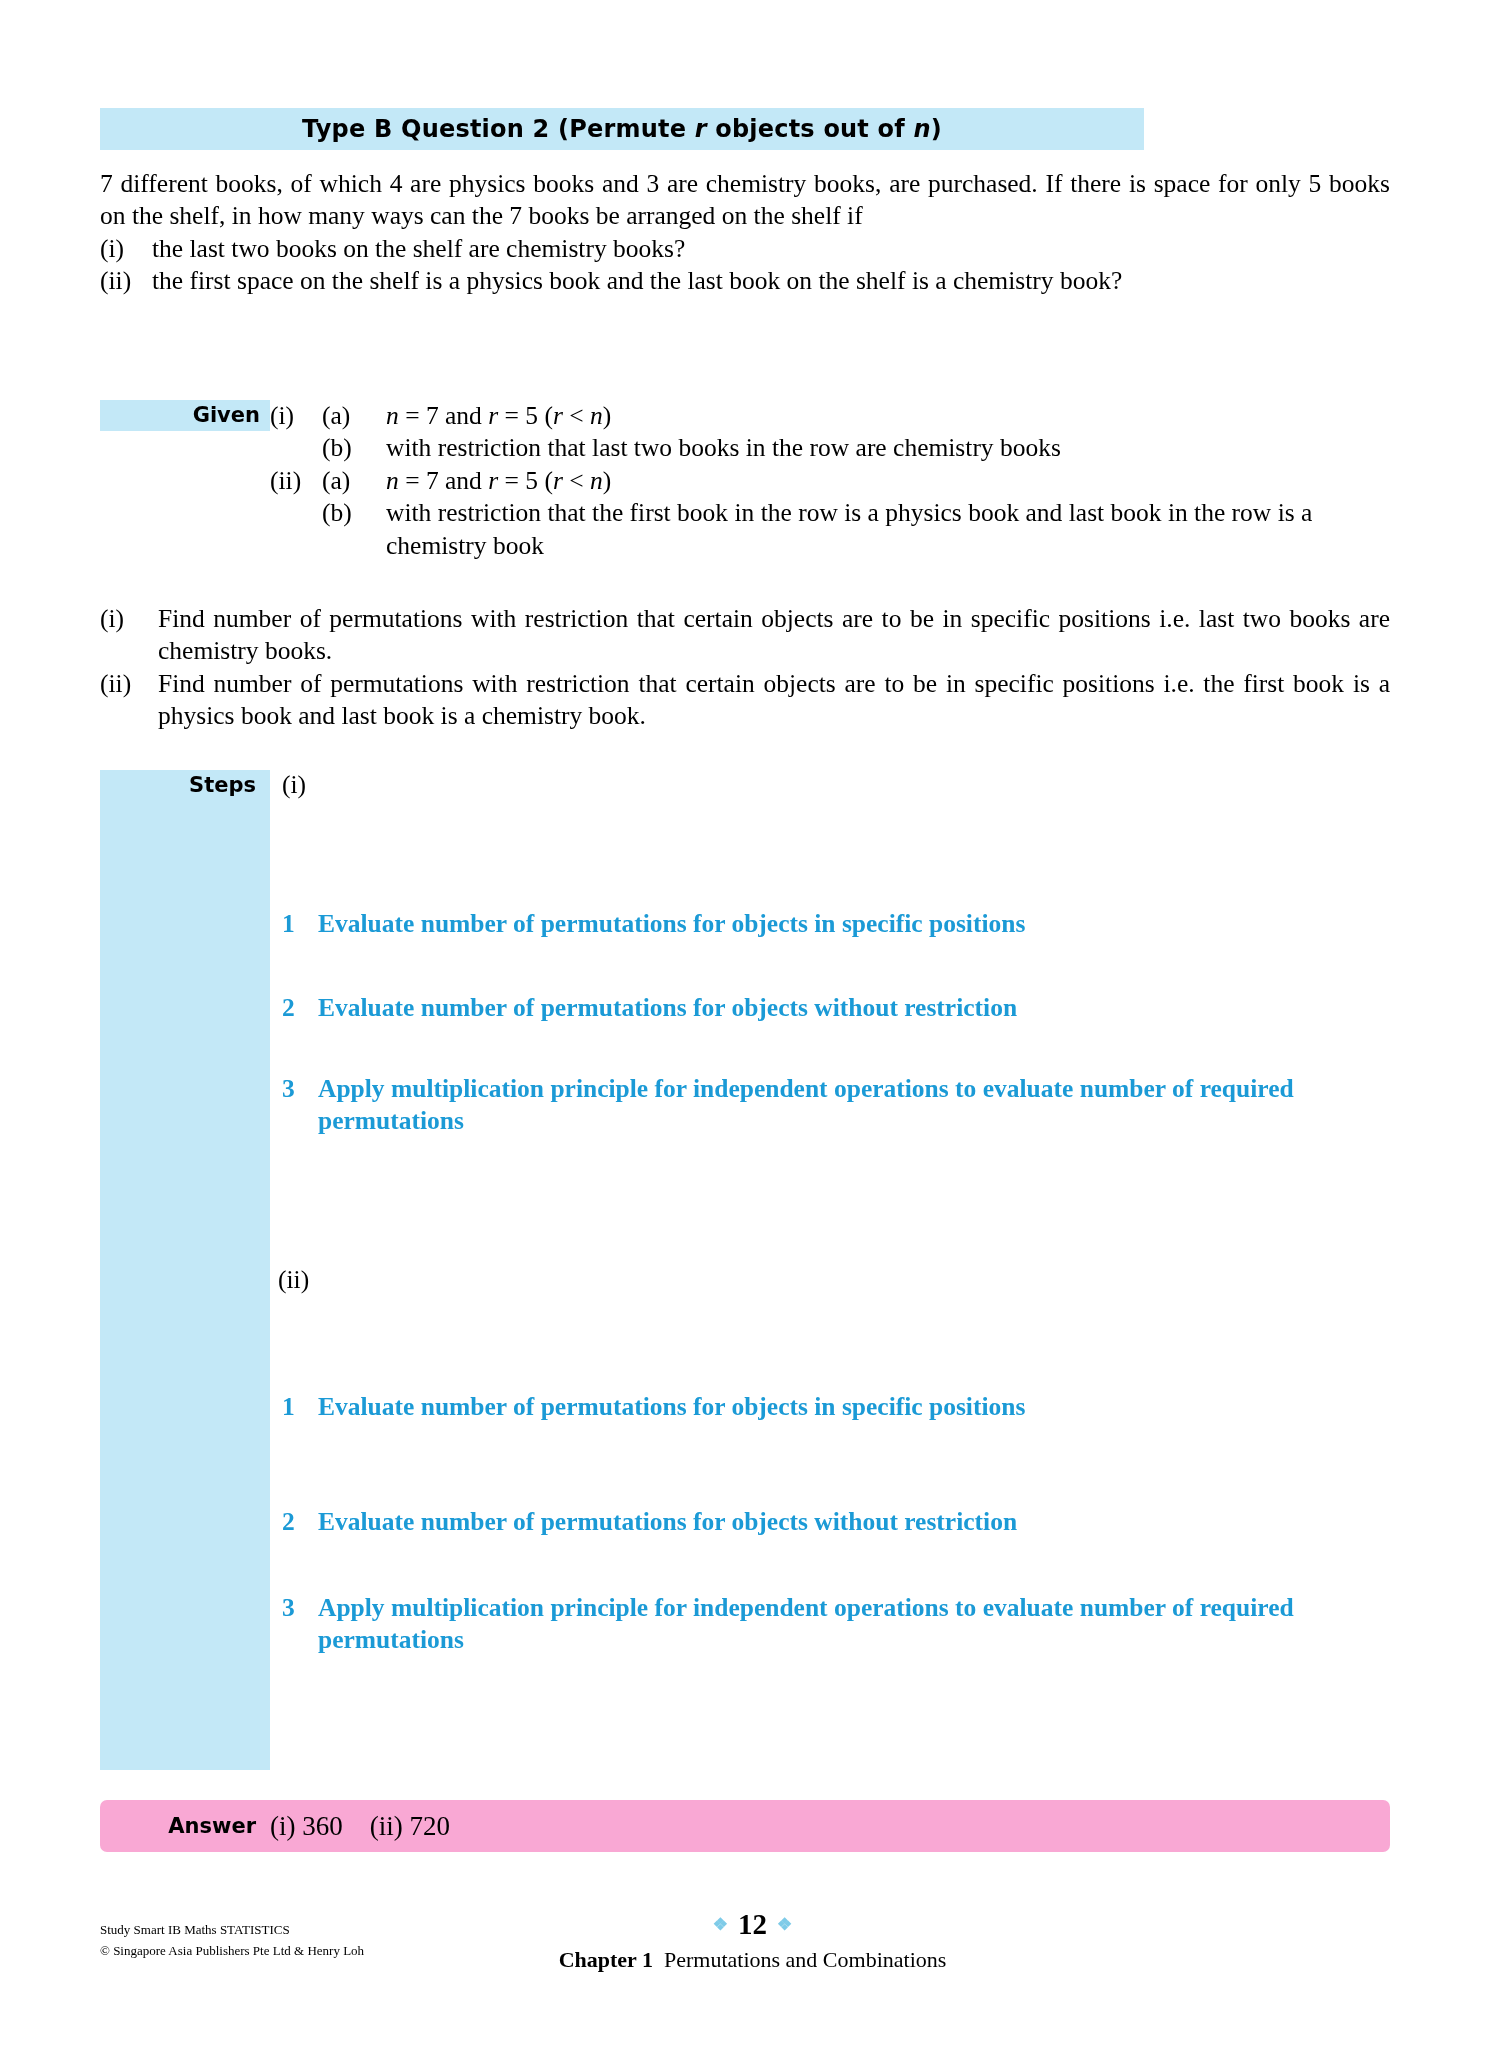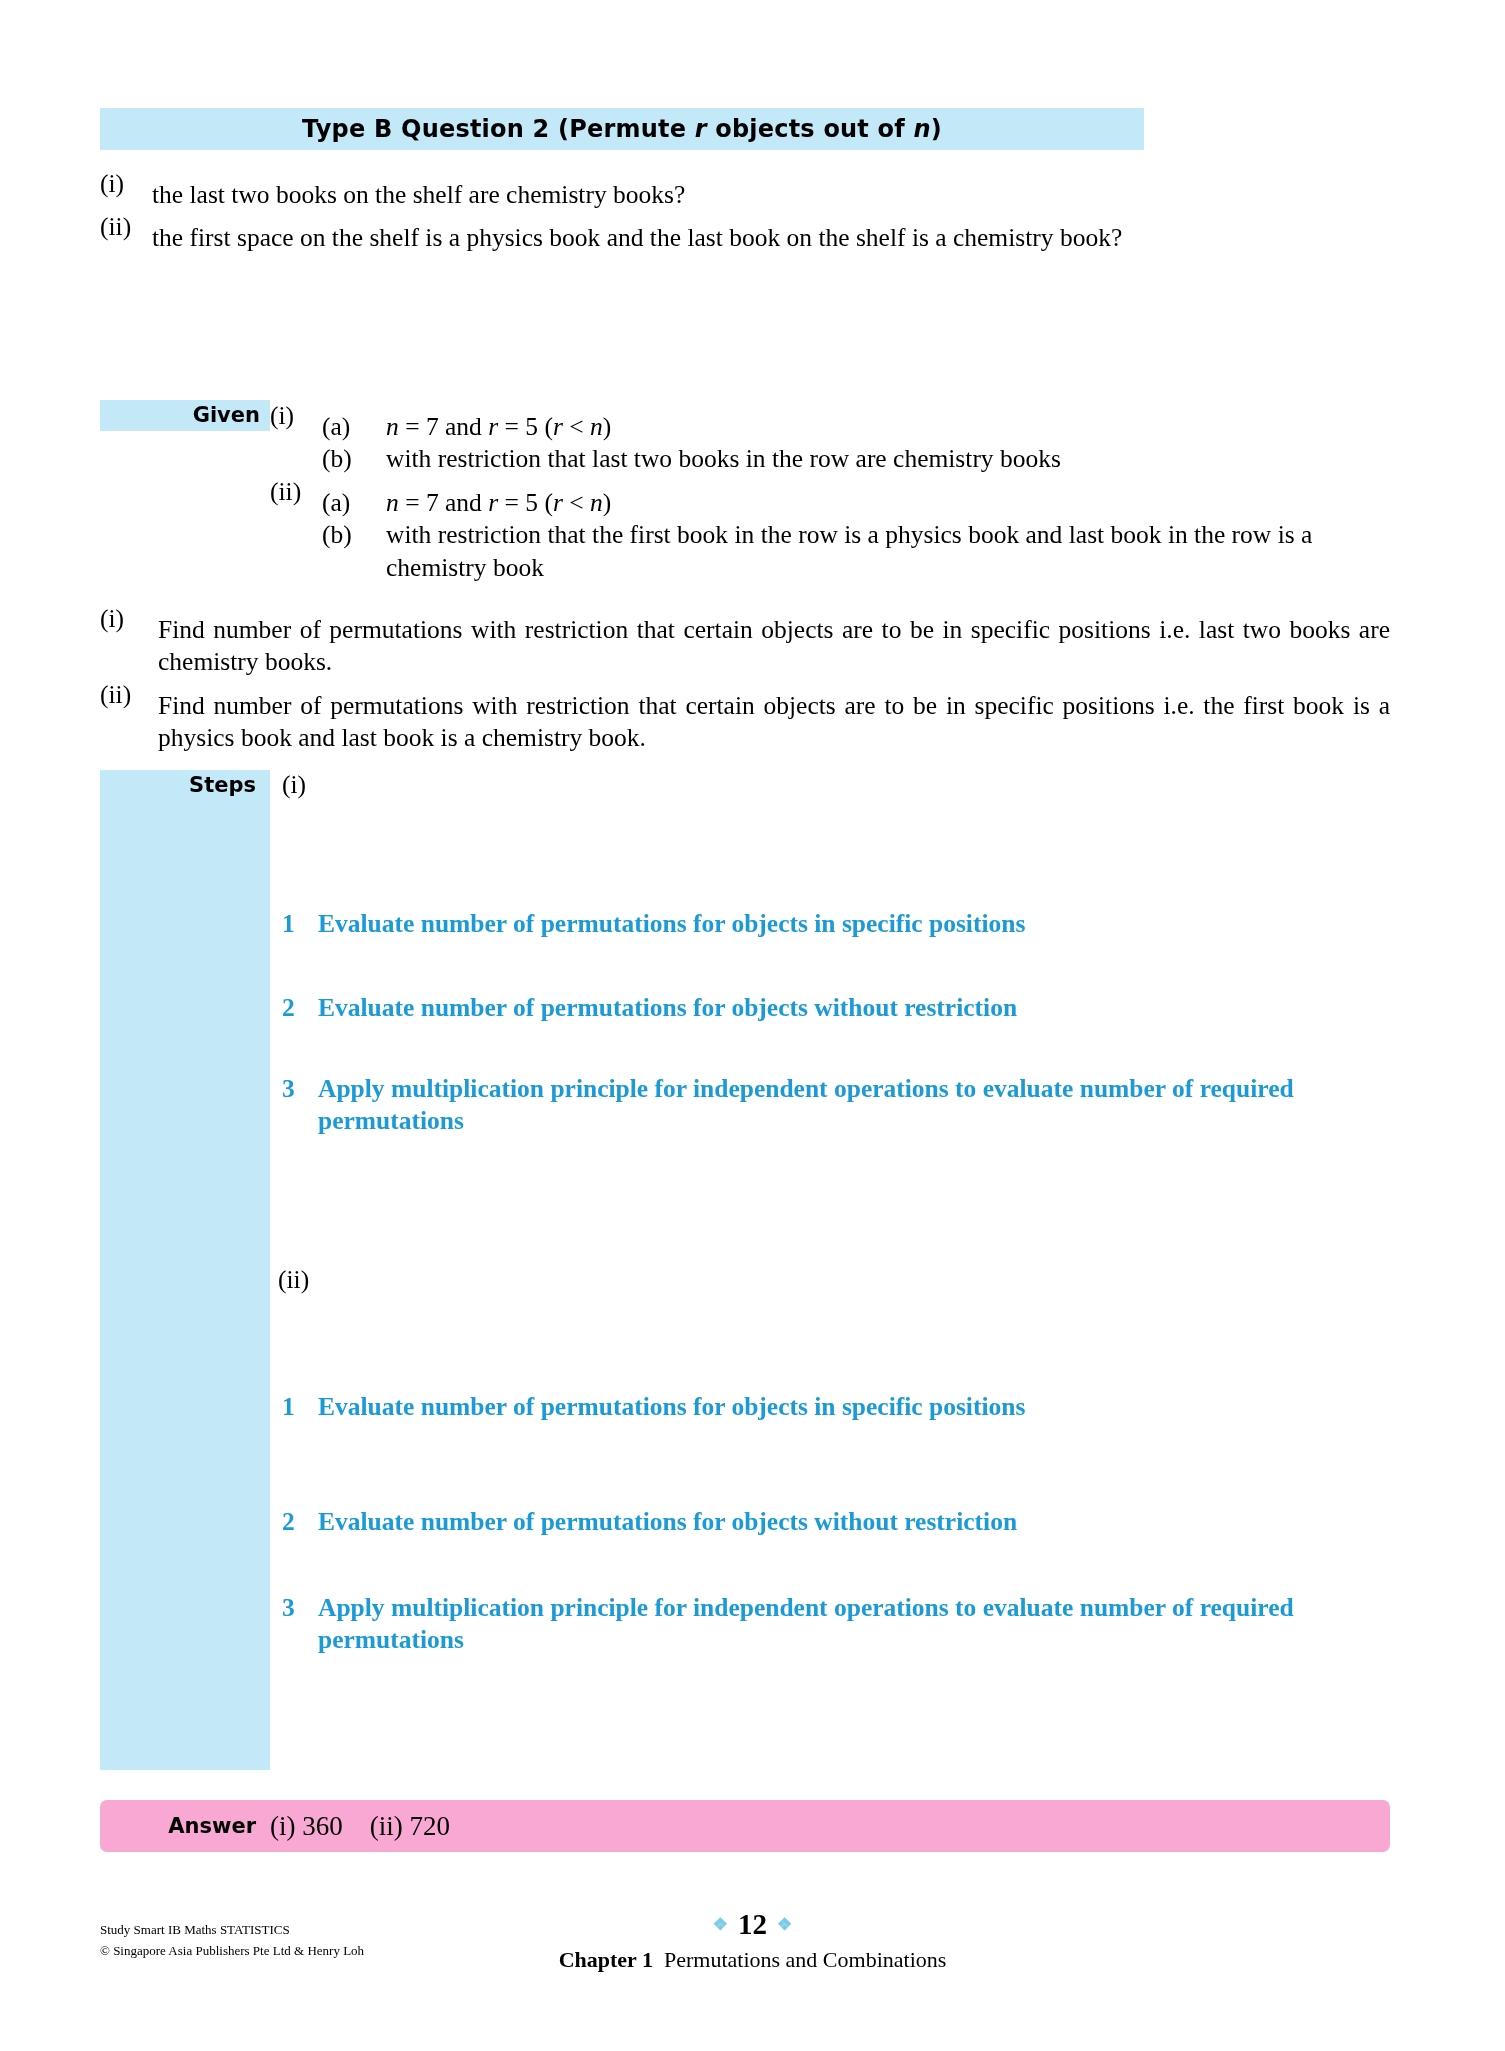--- a/index.html
+++ b/index.html
@@ -86,21 +86,21 @@
     align-items: flex-start;
     font-size: 25.5px;
     line-height: 1.27;
   }
   .rmark {
     flex: 0 0 auto;
     width: 52px;
     text-align: left;
   }
   .rmark.wide { width: 58px; }
-  .rbody { flex: 1 1 auto; text-align: justify; margin-top: 11px; }
+  .rbody { flex: 1 1 auto; text-align: justify; }
   .rbody.nojust { text-align: left; }
   .subitem {
     display: flex;
     align-items: flex-start;
     font-size: 25.5px;
     line-height: 1.27;
   }
   .submark {
     flex: 0 0 auto;
     width: 64px;
@@ -230,20 +230,21 @@
 <body>
 
 <div class="page">
 
   <div class="header-banner">
     <div class="header-title"><span>Type B Question 2 (Permute </span><i>r</i><span> objects out of </span><i>n</i><span>)</span></div>
   </div>
 
   <div class="row" style="left:100px; top:168px; width:1290px;">
     <div class="body-col">
+      <div class="ptext">7 different books, of which 4 are physics books and 3 are chemistry books, are purchased. If there is space for only 5 books on the shelf, in how many ways can the 7 books be arranged on the shelf if</div>
       <div class="rlist">
         <div class="ritem">
           <span class="rmark">(i)</span>
           <span class="rbody nojust">the last two books on the shelf are chemistry books?</span>
         </div>
         <div class="ritem">
           <span class="rmark">(ii)</span>
           <span class="rbody">the first space on the shelf is a physics book and the last book on the shelf is a chemistry book?</span>
         </div>
       </div>

